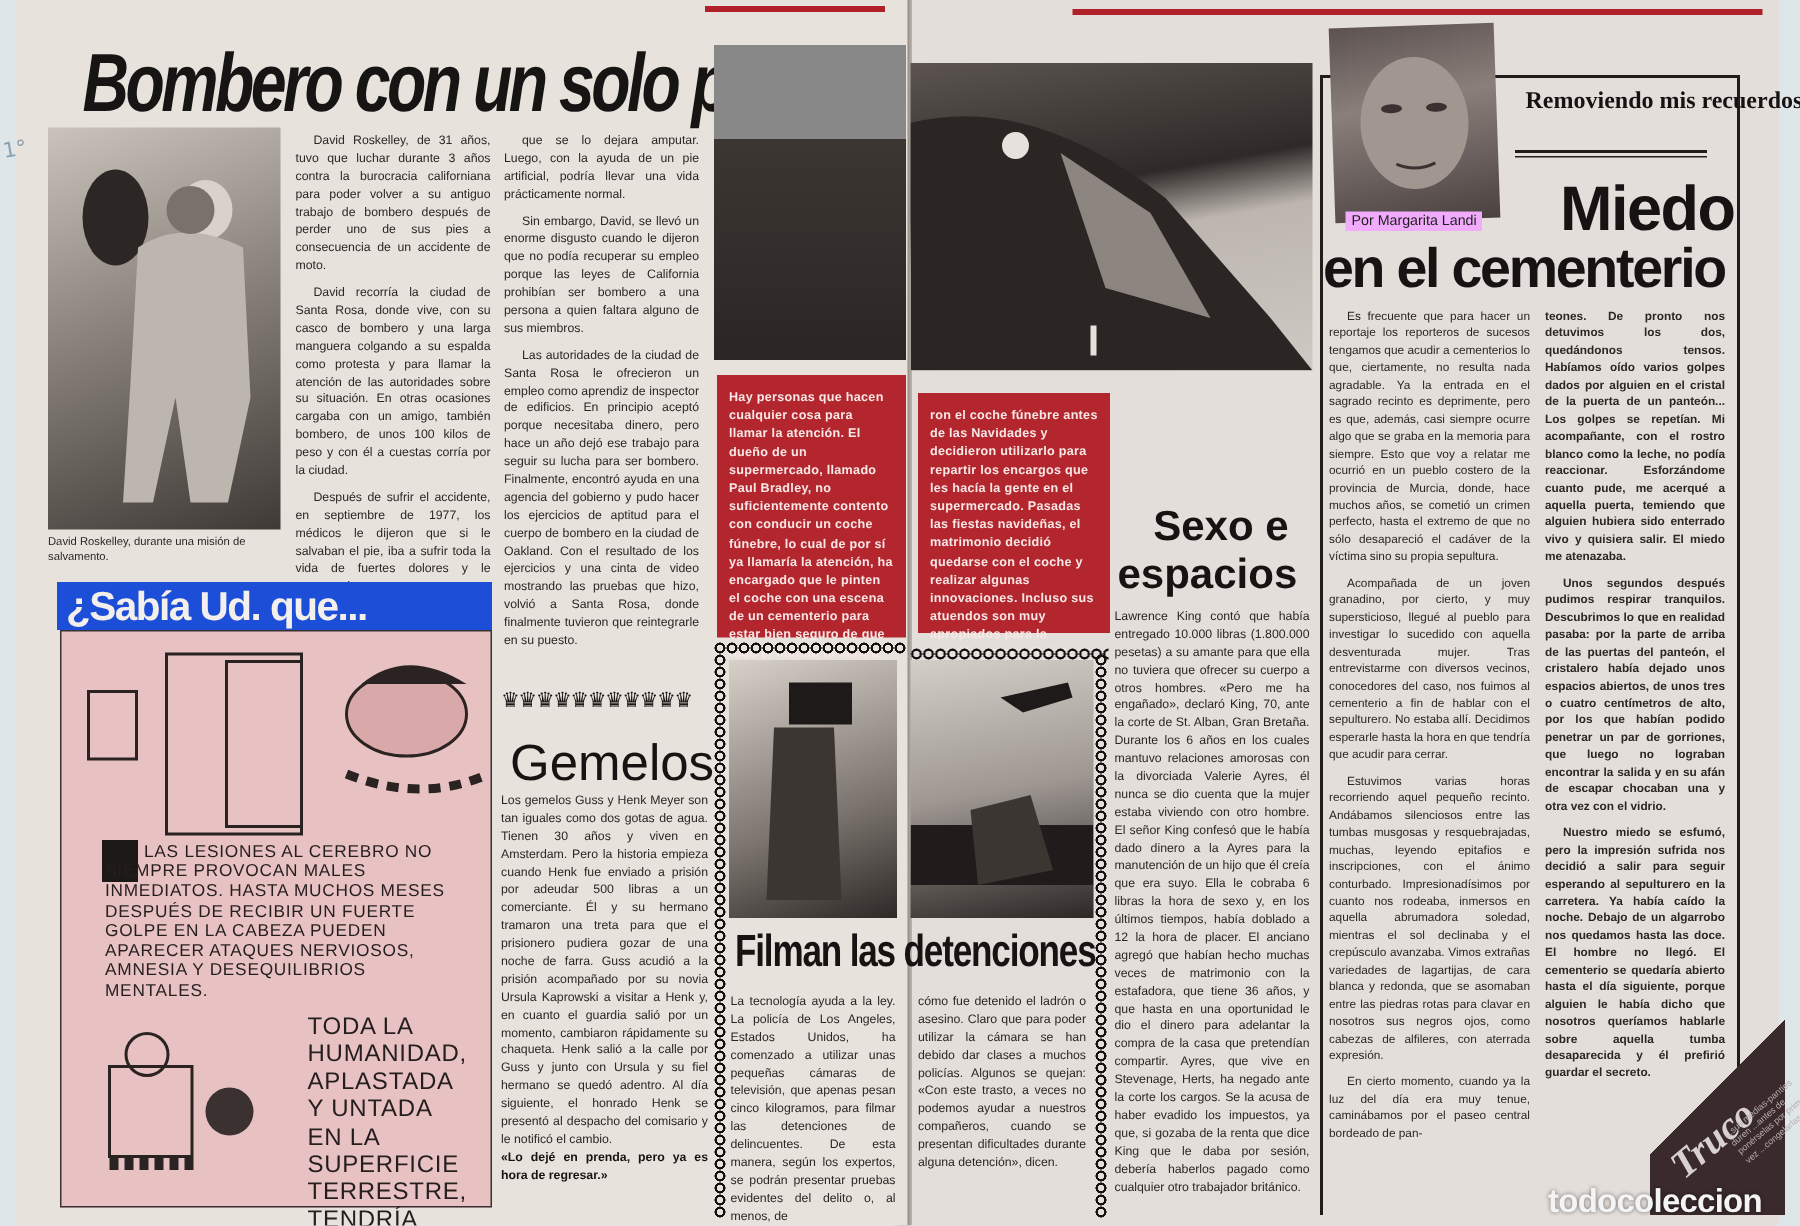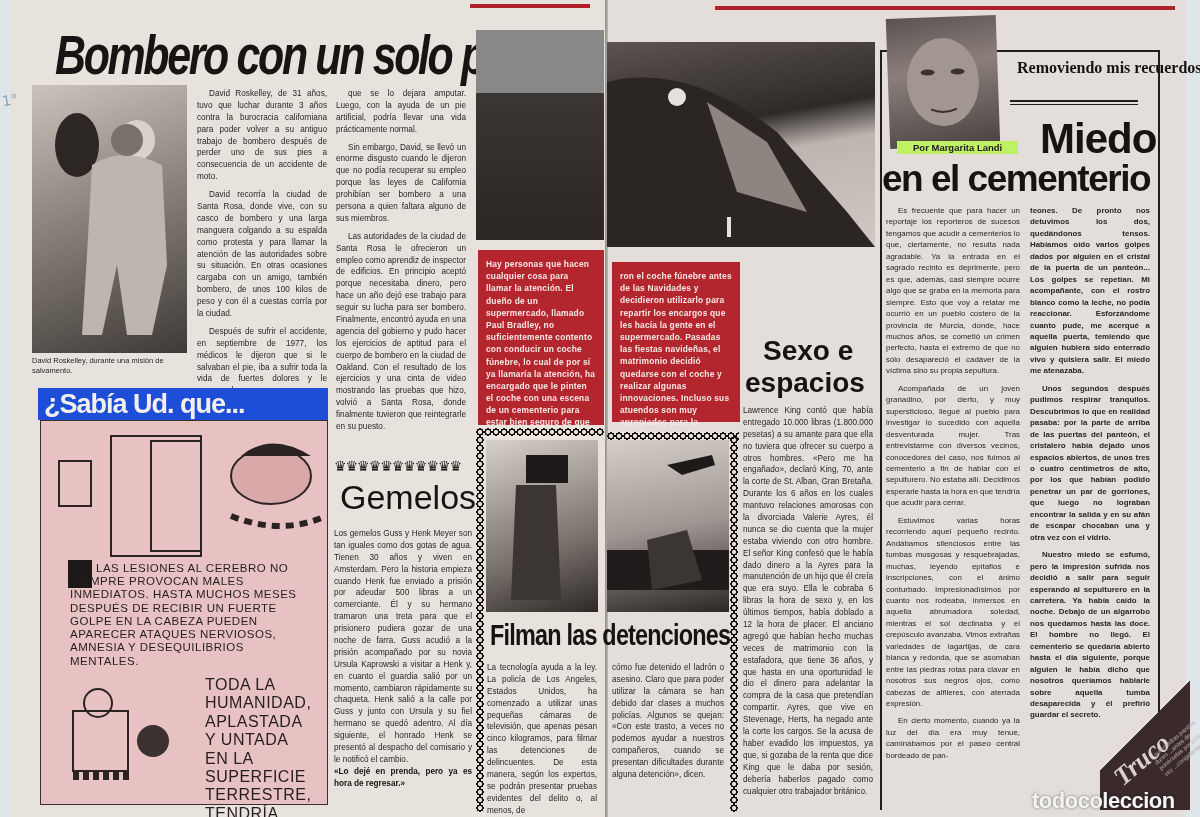--- a/index.html
+++ b/index.html
@@ -17,21 +17,21 @@
   .col p{margin:0 0 6px 0;text-indent:12px;}
   .redbox{position:absolute;background:#b3262e;color:#f7e8e6;font-size:8.4px;line-height:1.45;padding:8px 8px;box-sizing:border-box;font-weight:bold;letter-spacing:0.2px;}
   .chain{position:absolute;height:8px;background:radial-gradient(circle at 50% 50%,transparent 2px,#151211 2.2px,#151211 3.6px,transparent 3.8px);background-size:8px 8px;}
   .chain-v{position:absolute;width:8px;background:radial-gradient(circle at 50% 50%,transparent 2px,#151211 2.2px,#151211 3.6px,transparent 3.8px);background-size:8px 8px;}
   .hd{position:absolute;font-weight:bold;color:#161312;white-space:nowrap;line-height:1;}
   .sabia-bar{position:absolute;left:38px;top:388px;width:290px;height:32px;background:#1d4ed8;color:#f2efec;font-weight:bold;font-size:27px;letter-spacing:-1px;padding-left:6px;box-sizing:border-box;line-height:32px;}
   .pink{position:absolute;left:40px;top:420px;width:288px;height:385px;background:#e8c2c3;border:1px solid #3a3130;box-sizing:border-box;}
   .cartoon-text{position:absolute;font-family:Liberation Sans, sans-serif;font-size:11.5px;line-height:1.15;color:#251e1e;letter-spacing:0.5px;}
   .bigL{position:absolute;left:68px;top:560px;width:24px;height:28px;background:#1c1918;}
   .box-frame{position:absolute;left:880px;top:50px;width:280px;height:760px;border:2px solid #211d1c;border-bottom:none;box-sizing:border-box;}
-  .byline{position:absolute;left:897px;top:141px;background:#bef264;color:#211d1c;font-size:9.5px;font-weight:bold;padding:1px 16px;}
+  .byline{position:absolute;left:897px;top:141px;background:#f0abfc;color:#211d1c;font-size:9.5px;font-weight:normal;padding:1px 4px;}
   .truco{position:absolute;left:1100px;top:640px;width:90px;height:170px;background:linear-gradient(135deg,transparent 50%,#3a2a2c 50%);}
   .truco-label{position:absolute;left:1110px;top:745px;transform:rotate(-40deg);color:#d8d1d0;font-family:"Liberation Serif",serif;font-weight:bold;font-size:26px;font-style:italic;}
   .truco-sub{position:absolute;left:1150px;top:730px;transform:rotate(-40deg);color:#b8aeae;font-size:6px;width:70px;line-height:1.2;}
   .watermark{position:absolute;left:1032px;top:788px;color:#f4f4f4;font-weight:bold;font-size:22px;letter-spacing:-0.5px;text-shadow:0 0 3px rgba(0,0,0,0.5);}
   .pencil{position:absolute;left:2px;top:92px;color:#8aa0b0;font-size:14px;font-family:"DejaVu Sans",sans-serif;transform:rotate(-10deg);}
 </style>
 </head>
 <body>
 
 <div class="gutter"></div>
@@ -78,21 +78,21 @@
     <circle cx="45" cy="22" r="14" fill="none" stroke="#2a2322" stroke-width="2"></circle>
     <circle cx="100" cy="60" r="16" fill="#3a3130"></circle>
     <path d="M20 95 L80 95" stroke="#2a2322" stroke-width="8" stroke-dasharray="6 4"></path>
   </svg>
 </div>
 <div class="bigL"></div>
 <div class="cartoon-text" style="left:70px;top:562px;width:245px;text-indent:26px;">LAS LESIONES AL CEREBRO NO SIEMPRE PROVOCAN MALES INMEDIATOS. HASTA MUCHOS MESES DESPUÉS DE RECIBIR UN FUERTE GOLPE EN LA CABEZA PUEDEN APARECER ATAQUES NERVIOSOS, AMNESIA Y DESEQUILIBRIOS MENTALES.</div>
 <div class="cartoon-text" style="left:205px;top:676px;width:110px;font-size:16px;">TODA LA HUMANIDAD, APLASTADA Y UNTADA EN LA SUPERFICIE TERRESTRE, TENDRÍA UNA MILÉSIMA DE MILÍMETRO DE ESPESOR.</div>
 
 <div style="position:absolute;left:334px;top:458px;width:140px;height:14px;color:#1a1716;font-size:14px;letter-spacing:-1px;overflow:hidden;white-space:nowrap;">♛♛♛♛♛♛♛♛♛♛♛</div>
-<div class="hd" style="left:340px;top:480px;font-size:34px;font-weight:normal;text-align:right;">Gemelos</div>
+<div class="hd" style="left:340px;top:492px;font-size:34px;font-weight:normal;text-align:right;">Gemelos</div>
 <div class="col" style="left:334px;top:528px;width:138px;">
   <p style="text-indent:0;margin-bottom:0;">Los gemelos Guss y Henk Meyer son tan iguales como dos gotas de agua. Tienen 30 años y viven en Amsterdam. Pero la historia empieza cuando Henk fue enviado a prisión por adeudar 500 libras a un comerciante. Él y su hermano tramaron una treta para que el prisionero pudiera gozar de una noche de farra. Guss acudió a la prisión acompañado por su novia Ursula Kaprowski a visitar a Henk y, en cuanto el guardia salió por un momento, cambiaron rápidamente su chaqueta. Henk salió a la calle por Guss y junto con Ursula y su fiel hermano se quedó adentro. Al día siguiente, el honrado Henk se presentó al despacho del comisario y le notificó el cambio.</p>
   <p style="text-indent:0;font-weight:bold;color:#161312;">«Lo dejé en prenda, pero ya es hora de regresar.»</p>
 </div>
 
 <div class="photo" style="left:476px;top:30px;width:128px;height:210px;background:linear-gradient(180deg,#888 0%,#888 30%,#3c3633 30%,#2b2624 100%);"></div>
 <div class="photo" style="left:607px;top:42px;width:268px;height:205px;background:linear-gradient(170deg,#5b5450 0%,#2f2a28 40%,#bdb6b0 55%,#cfc9c3 100%);">
   <svg width="268" height="205" viewBox="0 0 268 205">
     <path d="M0 40 Q80 20 170 90 L240 170 L268 205 L0 205 Z" fill="#2b2624"></path>
     <path d="M100 60 L160 100 L200 170 L130 150 Z" fill="#8c8580"></path>
@@ -126,21 +126,21 @@
   <p style="text-indent:0;">La tecnología ayuda a la ley. La policía de Los Angeles, Estados Unidos, ha comenzado a utilizar unas pequeñas cámaras de televisión, que apenas pesan cinco kilogramos, para filmar las detenciones de delincuentes. De esta manera, según los expertos, se podrán presentar pruebas evidentes del delito o, al menos, de</p>
 </div>
 <div class="col" style="left:612px;top:662px;width:112px;">
   <p style="text-indent:0;">cómo fue detenido el ladrón o asesino. Claro que para poder utilizar la cámara se han debido dar clases a muchos policías. Algunos se quejan: «Con este trasto, a veces no podemos ayudar a nuestros compañeros, cuando se presentan dificultades durante alguna detención», dicen.</p>
 </div>
 
 <div class="page right-page" style="z-index:-1;"></div>
 <div class="red-rule" style="left:715px;top:6px;width:460px;"></div>
 
 <div class="hd" style="left:745px;top:335px;font-size:28px;line-height:1.15;">
-  <div style="padding-left:18px;">Sexo e</div>
+  <div style="padding-left:18px;text-align:center;">Sexo e</div>
   <div>espacios</div>
 </div>
 <div class="col" style="left:743px;top:405px;width:130px;">
   <p style="text-indent:0;">Lawrence King contó que había entregado 10.000 libras (1.800.000 pesetas) a su amante para que ella no tuviera que ofrecer su cuerpo a otros hombres. «Pero me ha engañado», declaró King, 70, ante la corte de St. Alban, Gran Bretaña. Durante los 6 años en los cuales mantuvo relaciones amorosas con la divorciada Valerie Ayres, él nunca se dio cuenta que la mujer estaba viviendo con otro hombre. El señor King confesó que le había dado dinero a la Ayres para la manutención de un hijo que él creía que era suyo. Ella le cobraba 6 libras la hora de sexo y, en los últimos tiempos, había doblado a 12 la hora de placer. El anciano agregó que habían hecho muchas veces de matrimonio con la estafadora, que tiene 36 años, y que hasta en una oportunidad le dio el dinero para adelantar la compra de la casa que pretendían compartir. Ayres, que vive en Stevenage, Herts, ha negado ante la corte los cargos. Se la acusa de haber evadido los impuestos, ya que, si gozaba de la renta que dice King que le daba por sesión, debería haberlos pagado como cualquier otro trabajador británico.</p>
 </div>
 
 <div class="box-frame"></div>
 <div class="photo" style="left:888px;top:17px;width:110px;height:130px;background:linear-gradient(170deg,#5c5250,#8a7f7a 40%,#4a4140);transform:rotate(-2deg);">
   <svg width="110" height="130" viewBox="0 0 110 130">
     <ellipse cx="55" cy="65" rx="36" ry="44" fill="#a29691"></ellipse>

